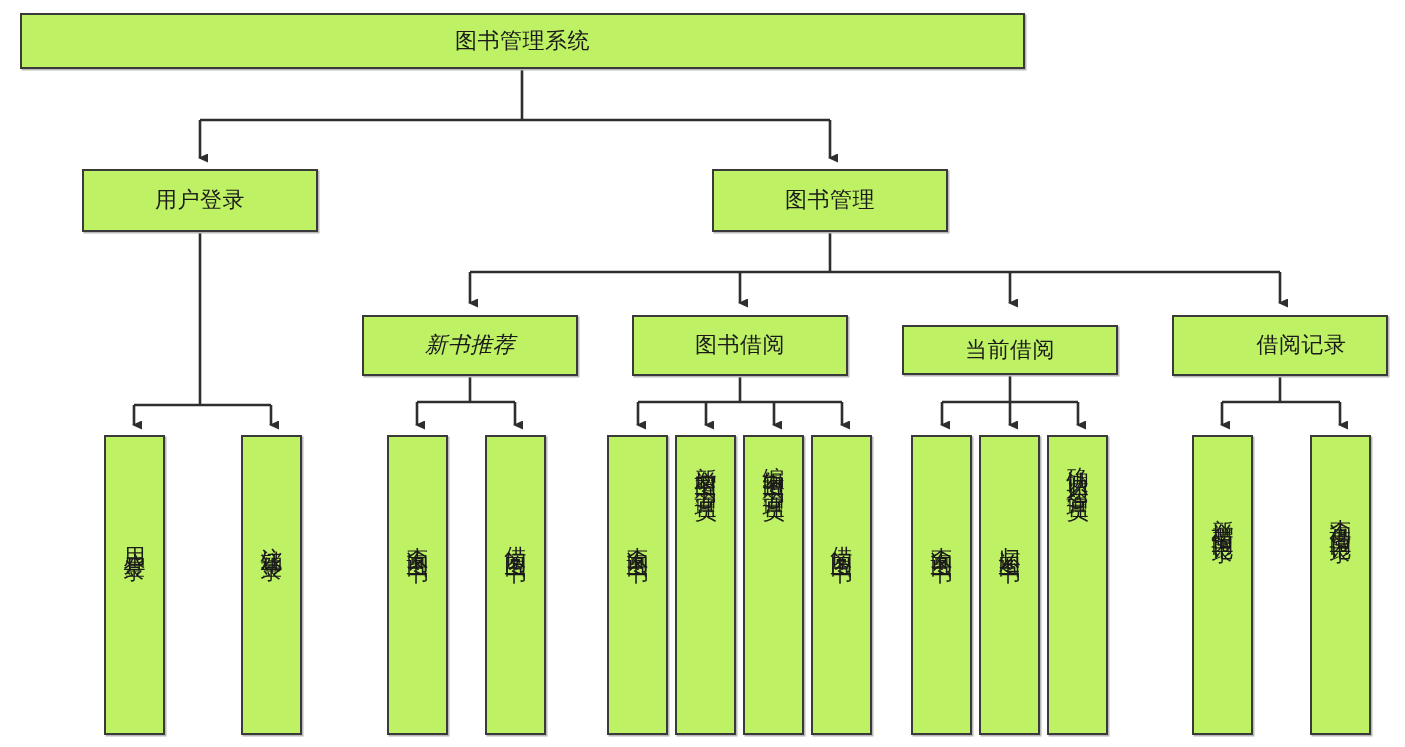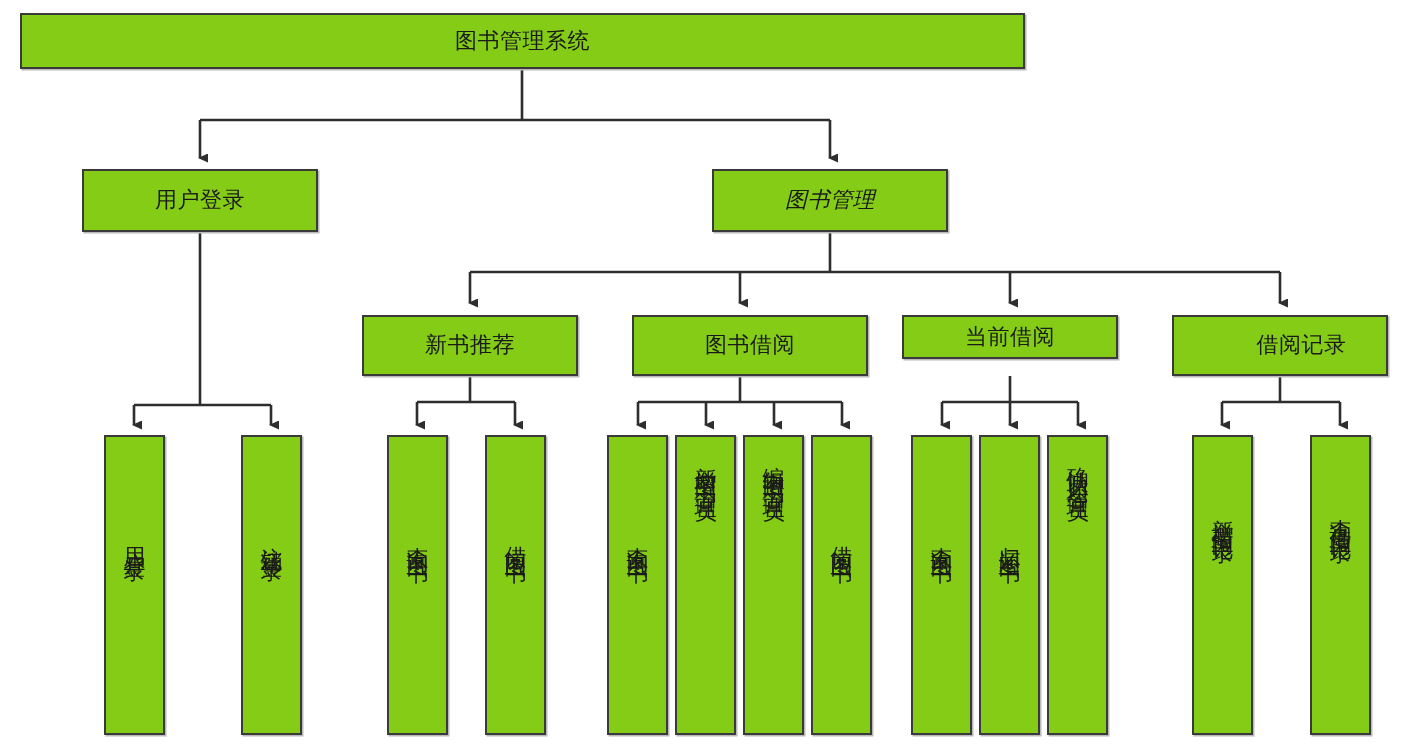--- a/index.html
+++ b/index.html
@@ -22,21 +22,21 @@
     left: 0;
     top: 0;
     width: 1405px;
     height: 747px;
     pointer-events: none;
   }
   .node {
     position: absolute;
     box-sizing: border-box;
     border: 2px solid #3a3a3a;
-    background: #84cc16;
+    background: #bef264;
     display: flex;
     align-items: center;
     justify-content: center;
     box-shadow: 1.5px 1.5px 0 0 #b9b9b9;
     text-align: center;
   }
   .node .label-h {
     font-size: 22px;
     color: #1a1a1a;
     line-height: 1.1;
@@ -134,31 +134,31 @@
     </g>
   </svg>
 
   <div class="node" style="left:20px; top:13px; width:1005px; height:56px;">
     <span class="label-h">图书管理系统</span>
   </div>
 
   <div class="node" style="left:82px; top:169px; width:236px; height:63px;">
     <span class="label-h">用户登录</span>
   </div>
-  <div class="node" style="left:712px; top:169px; width:236px; height:63px;font-style:italic;">
+  <div class="node" style="left:712px; top:169px; width:236px; height:63px;">
     <span class="label-h">图书管理</span>
   </div>
 
-  <div class="node" style="left:362px; top:315px; width:216px; height:61px;">
+  <div class="node" style="left:362px; top:315px; width:216px; height:61px;font-style:italic;">
     <span class="label-h">新书推荐</span>
   </div>
-  <div class="node" style="left:632px; top:315px; width:236px; height:61px;">
+  <div class="node" style="left:632px; top:315px; width:216px; height:61px;">
     <span class="label-h">图书借阅</span>
   </div>
-  <div class="node" style="left:902px; top:315px; width:216px; height:44px;">
+  <div class="node" style="left:902px; top:325px; width:216px; height:50px;">
     <span class="label-h">当前借阅</span>
   </div>
   <div class="node" style="left:1172px; top:315px; width:216px; height:61px;padding-left:43px;">
     <span class="label-h">借阅记录</span>
   </div>
 
   <div class="node leaf mid" style="left:104px; top:435px; width:61px; height:300px;">
     <span class="label-v">用户登录</span>
   </div>
   <div class="node leaf mid" style="left:241px; top:435px; width:61px; height:300px;">

